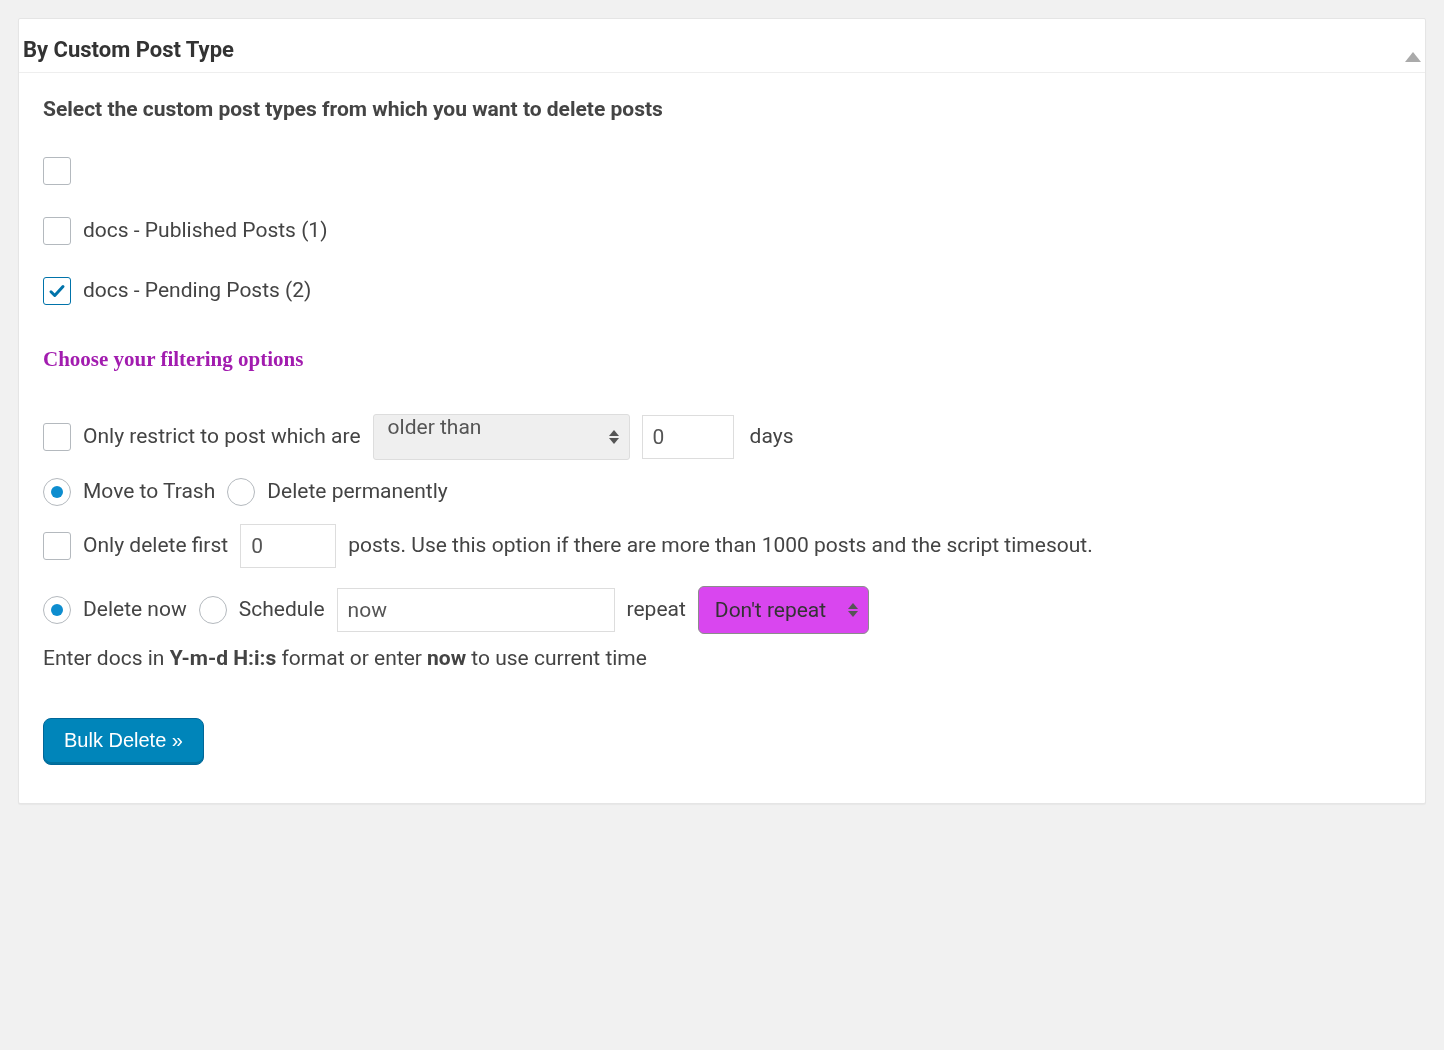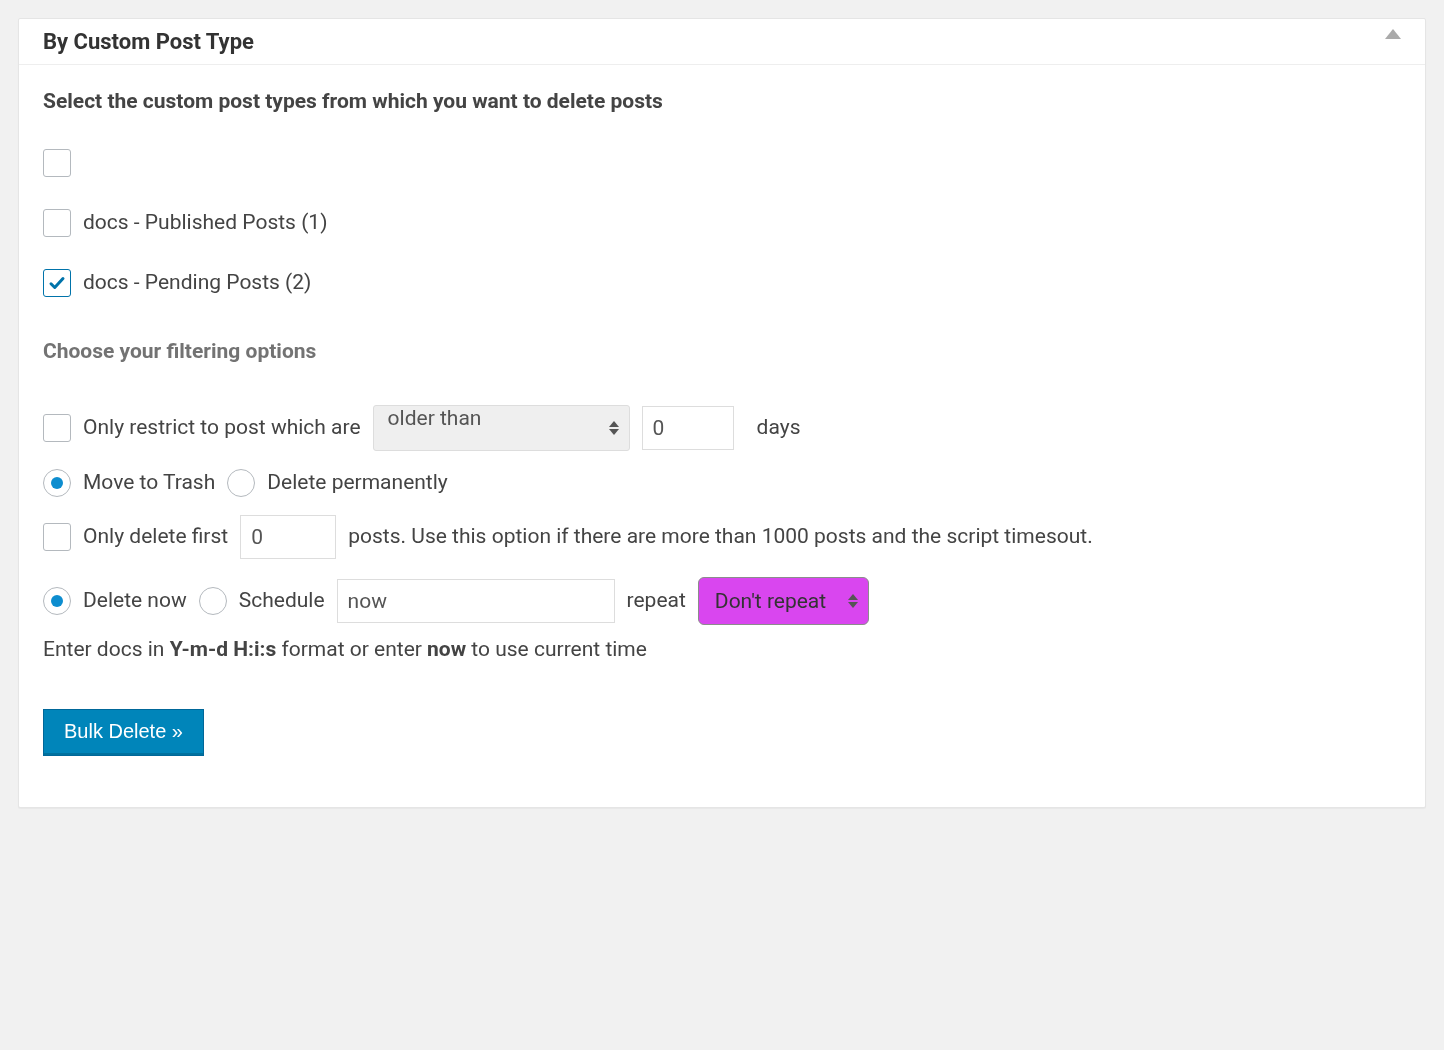--- a/index.html
+++ b/index.html
@@ -12,50 +12,52 @@
   .panel {
     margin: 18px;
     background: #fff;
     border: 1px solid #e5e5e5;
     border-radius: 2px;
     box-shadow: 0 1px 1px rgba(0,0,0,0.04);
   }
   .panel-header {
     display: flex;
     justify-content: space-between;
-    align-items: flex-start;
-    padding: 10px 24px;
+    align-items: flex-end;
+    padding: 10px 4px;
     border-bottom: 1px solid #eee;
+    margin-top: 8px;
   }
   .panel-header h2 {
     margin: 0;
     font-size: 22px;
     font-weight: 700;
     color: #333;
   }
   .collapse-icon {
     width: 0; height: 0;
     border-left: 8px solid transparent;
     border-right: 8px solid transparent;
     border-bottom: 10px solid #aaa;
   }
   .panel-body {
-    padding: 24px 24px 51px 24px;
+    padding: 24px 24px 38px 24px;
   }
   .section-title {
     font-size: 21px;
     font-weight: 700;
     color: #444;
     margin: 0 0 36px 0;
   }
   .filter-title {
     font-size: 21px;
     font-weight: 700;
-    color: #737373;
+    color: #a21caf;
     margin: 42px 0 42px 0;
+    font-family: Liberation Serif, serif;
   }
   .cpt-list { display: flex; flex-direction: column; gap: 14px; }
   .row {
     display: flex;
     align-items: center;
     gap: 12px;
     font-size: 21px;
     color: #444;
     flex-wrap: wrap;
   }
@@ -152,25 +154,25 @@
   .hint b { font-weight: 700; }
   .btn-primary {
     display: inline-block;
     margin-top: 48px;
     background: #0085ba;
     border: 1px solid #006799;
     color: #fff;
     font-size: 20px;
     font-weight: 500;
     padding: 10px 20px 12px 20px;
-    border-radius: 0;
+    border-radius: 8px;
     box-shadow: inset 0 -2px 0 rgba(0,0,0,0.15);
     cursor: pointer;
   }
-  .gap-s { margin-left: 11px; }
+  .gap-s { margin-left: 4px; }
 </style>
 </head>
 <body>
 
 <div class="panel">
   <div class="panel-header">
     <h2>By Custom Post Type</h2>
     <span class="collapse-icon"></span>
   </div>
 

